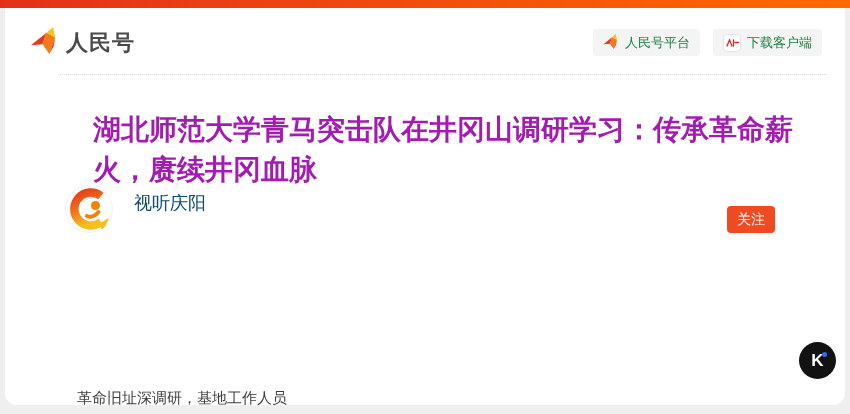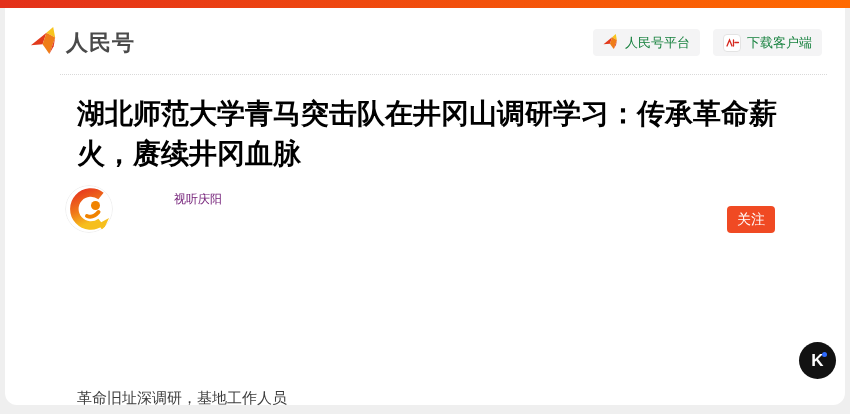--- a/index.html
+++ b/index.html
@@ -29,26 +29,26 @@
   .hbtn{
     display:flex;align-items:center;gap:6px;height:27px;padding:0 10px;
     background:#f4f4f5;border:none;border-radius:4px;cursor:pointer;
     font-size:13px;color:#15803d;font-family:inherit;
   }
   .app-ico{display:inline-flex;}
   .divider{position:absolute;left:55px;right:18px;top:66px;border-top:1px dotted #d9d9d9;}
 
   
   .title{
-    position:absolute;left:72px;top:86px;width:712px;margin:0;
-    font-size:28px;line-height:40px;font-weight:700;color:#000000;
+    position:absolute;left:72px;top:86px;width:712px;margin:16px;
+    font-size:28px;line-height:40px;font-weight:700;color:#a21caf;
   }
   .author-row{position:absolute;left:60px;top:177px;width:720px;height:48px;}
   .avatar{position:absolute;left:0;top:0;width:48px;height:48px;border-radius:50%;overflow:hidden;cursor:pointer;}
-  .author-name{position:absolute;left:69px;top:6px;font-size:12px;color:#701a75;cursor:pointer;margin-left:40px;}
+  .author-name{position:absolute;left:69px;top:6px;font-size:18px;color:#0c4a6e;cursor:pointer;}
   .author-meta{position:absolute;left:69px;top:30px;font-size:13px;color:#9e9e9e;}
   .follow{
     position:absolute;left:662px;top:21px;width:48px;height:27px;
     background:var(--follow-red,#f04a23);color:#ffffff;font-size:14px;
     border:none;border-radius:4px;cursor:pointer;font-family:inherit;
   }
   .para{
     position:absolute;left:72px;width:700px;margin:0;
     font-size:15px;line-height:25.4px;color:#3d3d3d;text-align:justify;
   }

